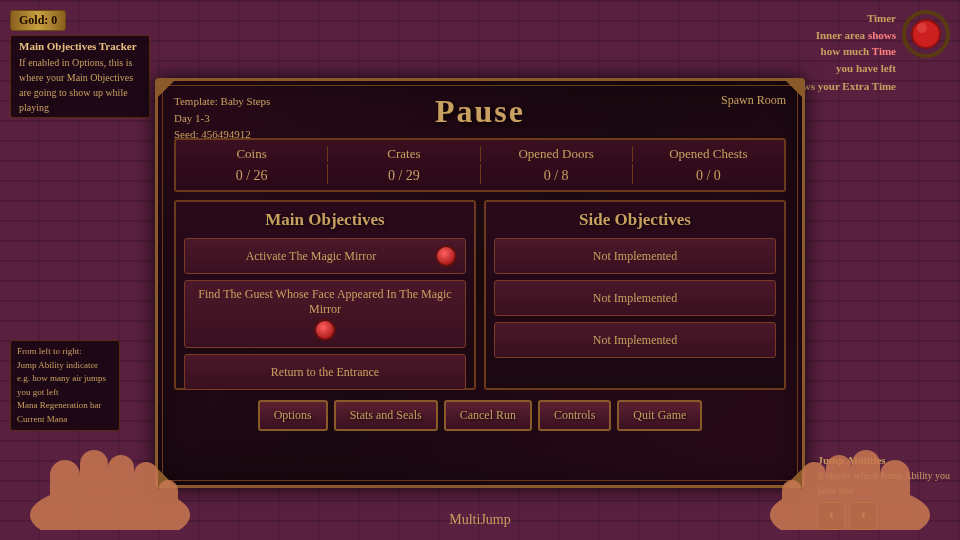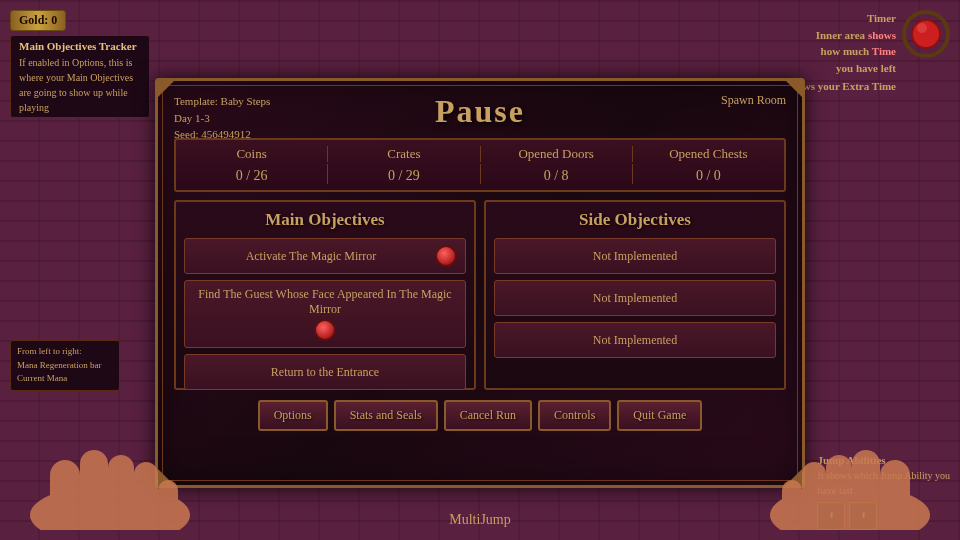--- a/index.html
+++ b/index.html
@@ -410,20 +410,21 @@
       <circle cx="24" cy="24" r="14" fill="#cc2020"></circle>
       <circle cx="24" cy="24" r="14" fill="none" stroke="#8b1010" stroke-width="2"></circle>
 
       <circle cx="20" cy="18" r="5" fill="rgba(255,120,120,0.3)"></circle>
     </svg>
   </div>
 </div>
 
 <div class="from-left-right">
   <div>From left to right:</div>
+  <div>Jump Ability indicator e.g. how many air jumps you got left</div>
   <div>Mana Regeneration bar</div>
   <div>Current Mana</div>
 </div>
 
 <div class="bottom-right">
   <div style="font-size:11px;font-weight:bold;">Jump Abilities</div>
   <div>It shows which Jump Ability you</div>
   <div>have last</div>
   <div class="ability-icons">
     <div class="ability-icon">⬆</div>

